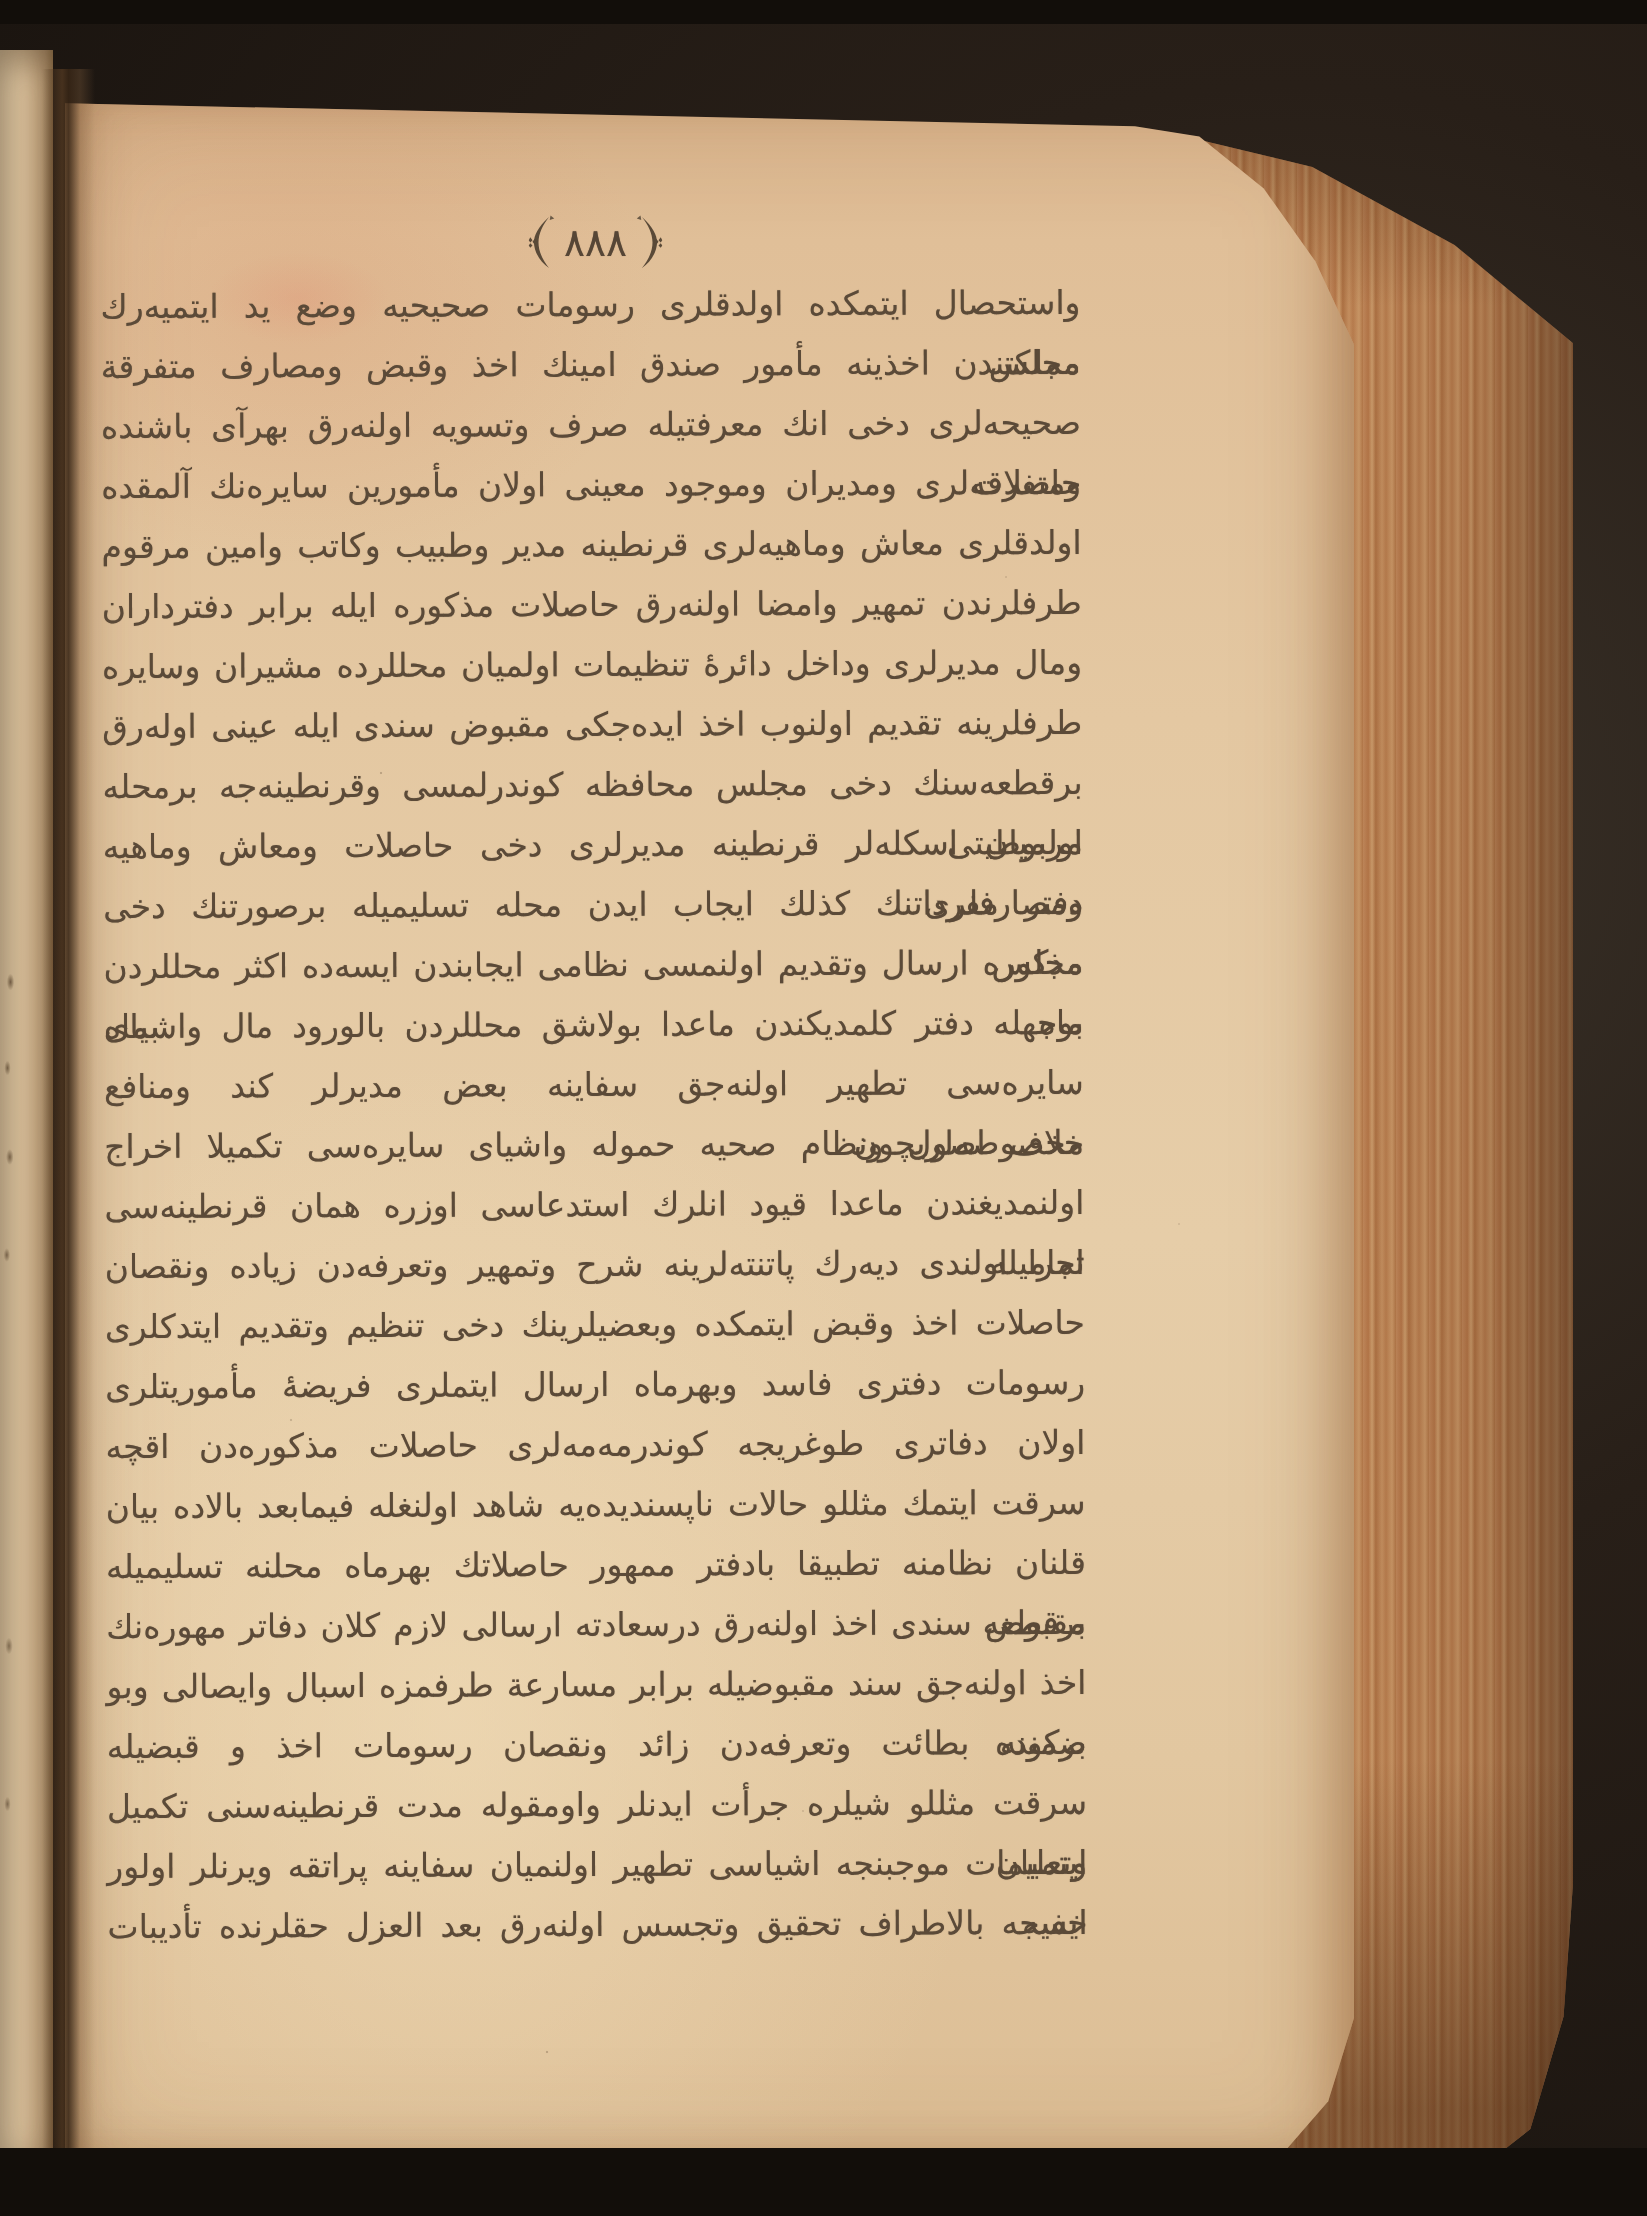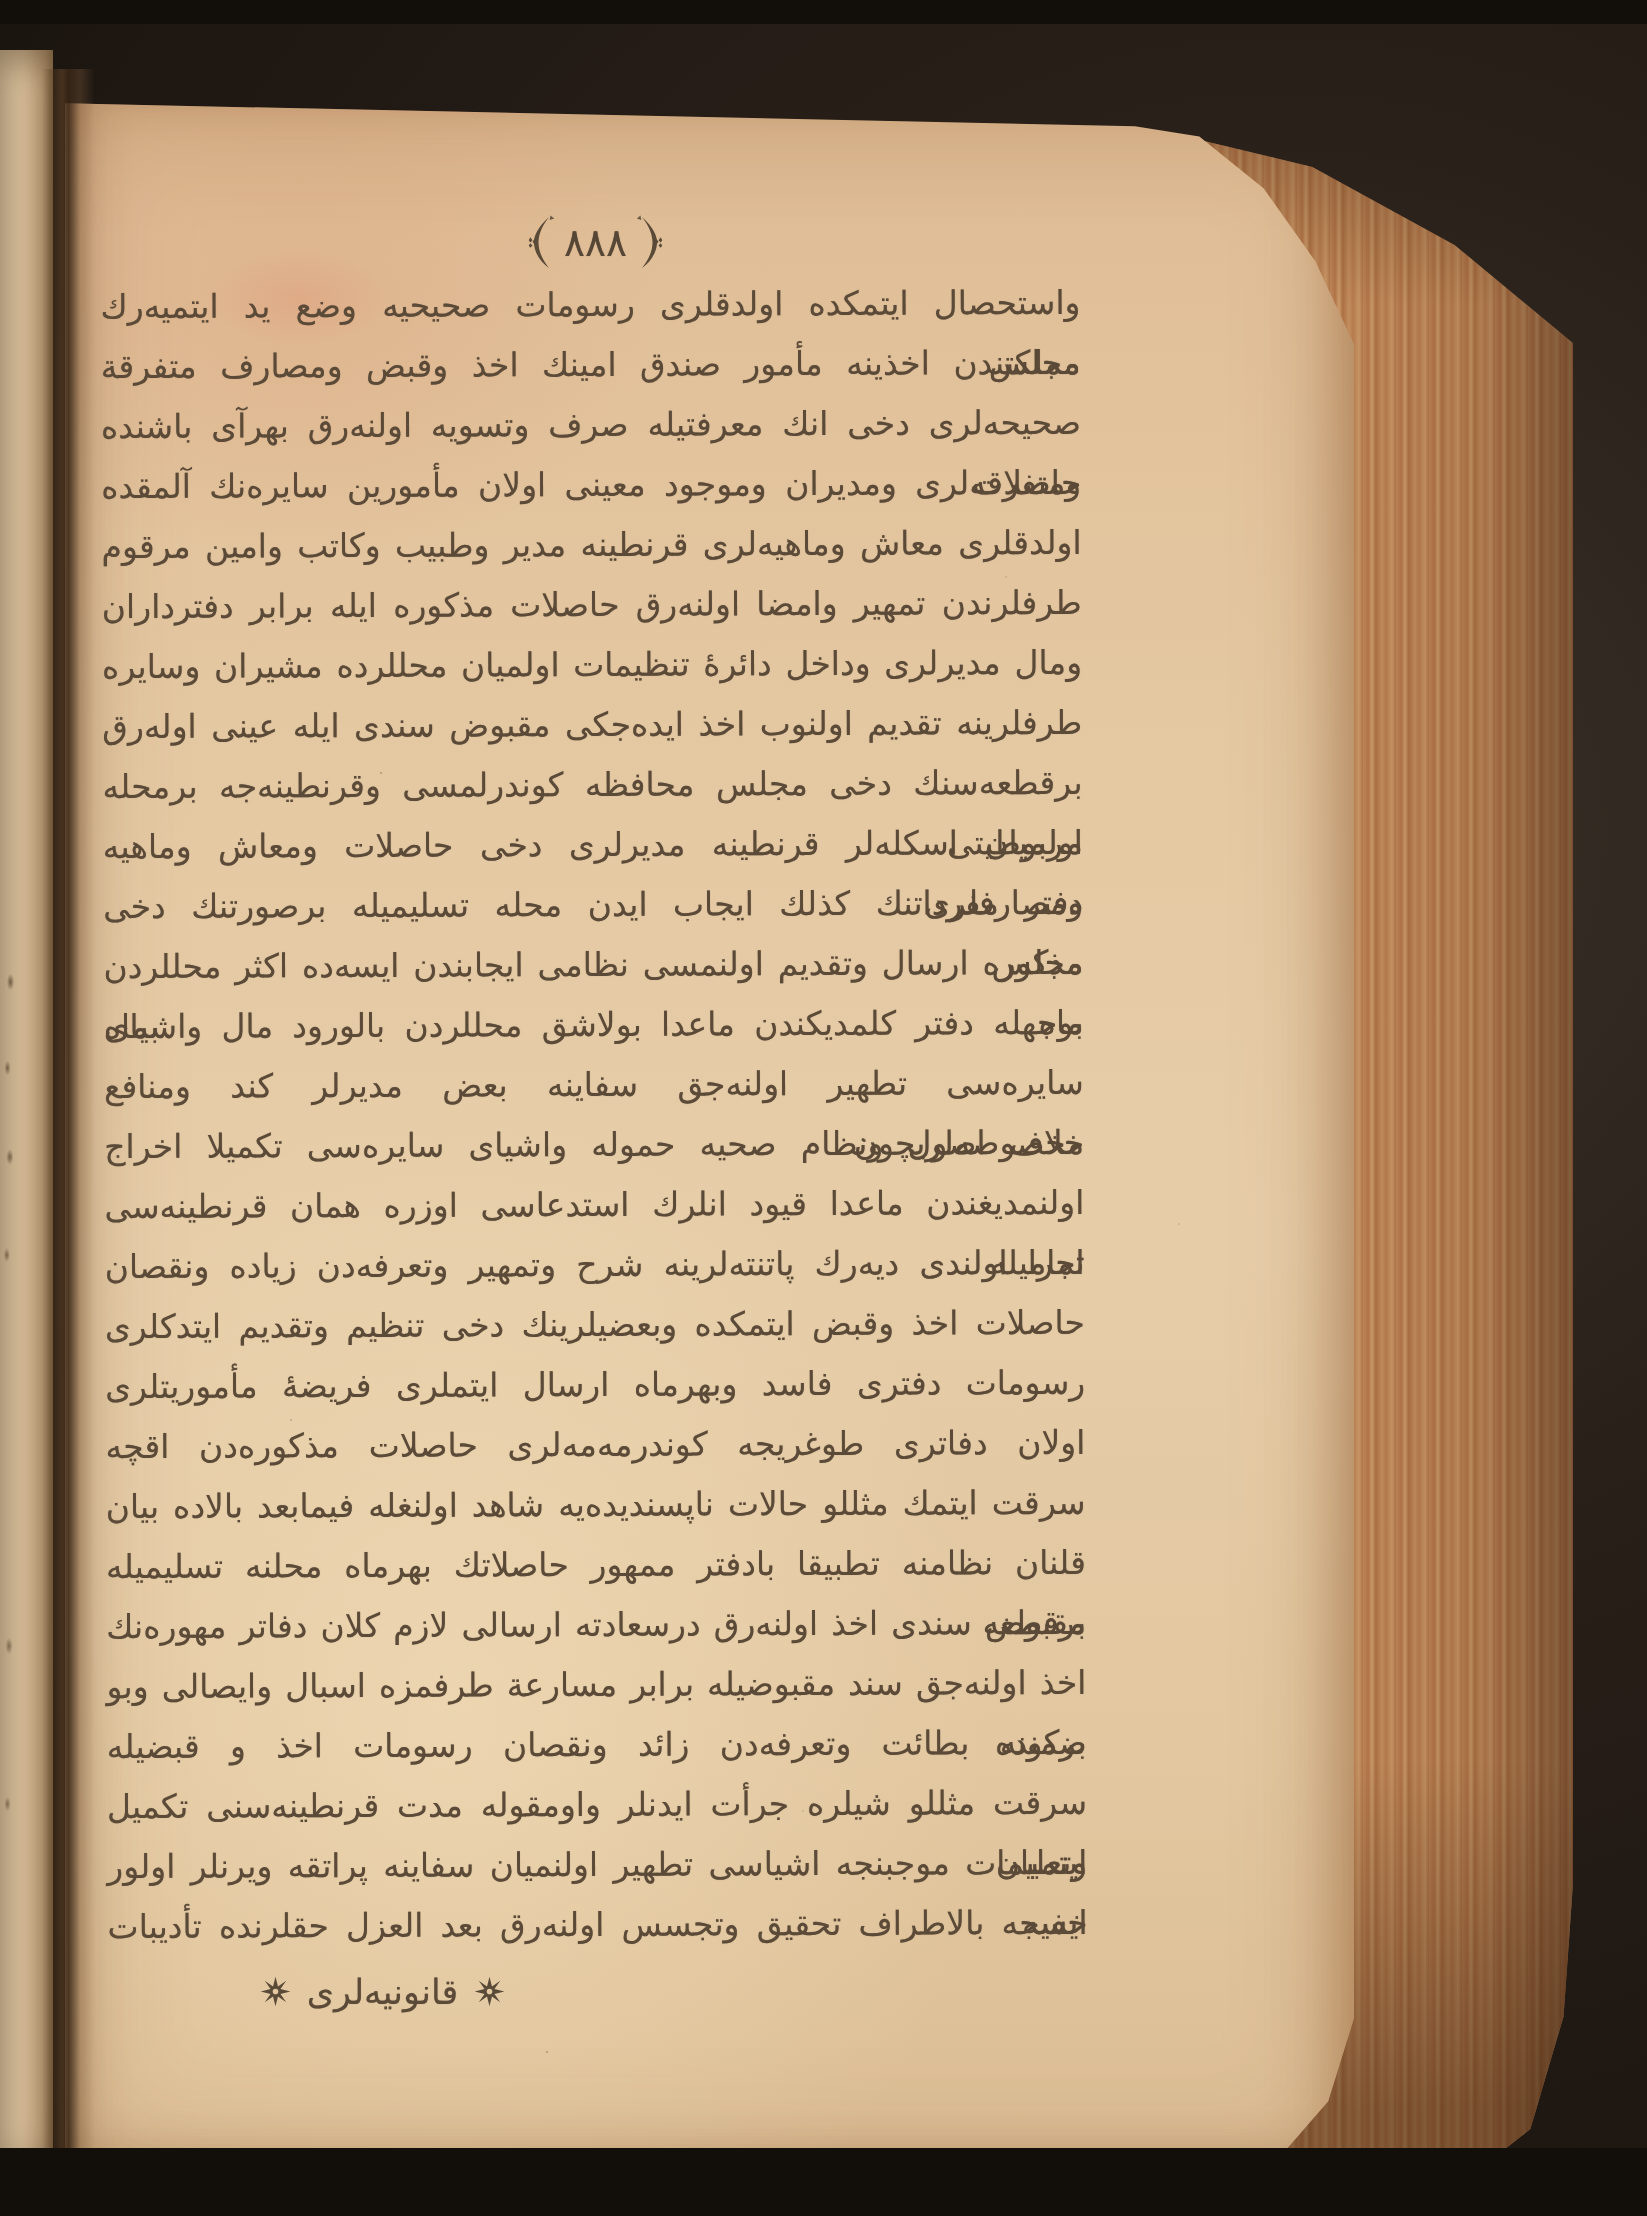--- a/index.html
+++ b/index.html
@@ -149,26 +149,15 @@
     <div class="line">سرقت ایتمك مثللو حالات ناپسندیده‌یه شاهد اولنغله فیمابعد بالاده بیان</div>
     <div class="line">قلنان نظامنه تطبیقا بادفتر ممهور حاصلاتك بهرماه محلنه تسلیمیله برقطعه</div>
     <div class="line">مقبوض سندی اخذ اولنه‌رق درسعادته ارسالی لازم کلان دفاتر مهوره‌نك</div>
     <div class="line">اخذ اولنه‌جق سند مقبوضیله برابر مسارعة طرفمزه اسبال وایصالی وبو ضمنده</div>
     <div class="line">برکونه بطائت وتعرفه‌دن زائد ونقصان رسومات اخذ و قبضیله</div>
     <div class="line">سرقت مثللو شیلره جرأت ایدنلر واومقوله مدت قرنطینه‌سنی تکمیل ایتمیان</div>
     <div class="line">وتعلیمات موجبنجه اشیاسی تطهیر اولنمیان سفاینه پراتقه ویرنلر اولور ایسه</div>
     <div class="line">خفیجه بالاطراف تحقیق وتجسس اولنه‌رق بعد العزل حقلرنده تأدیبات</div>
   </div>
 
-  <div class="catch-row">
-    <svg class="orn" width="33" height="33" viewBox="0 0 40 40">
-      <path d="M20 2 L23 14 L33 7 L26 17 L38 20 L26 23 L33 33 L23 26 L20 38 L17 26 L7 33 L14 23 L2 20 L14 17 L7 7 L17 14 Z" fill="#5a4a38"></path>
-      <circle cx="20" cy="20" r="3.4" fill="#e4c8a2"></circle>
-    </svg>
-    <div class="catchword">قانونیه‌لری</div>
-    <svg class="orn" width="33" height="33" viewBox="0 0 40 40">
-      <path d="M20 2 L23 14 L33 7 L26 17 L38 20 L26 23 L33 33 L23 26 L20 38 L17 26 L7 33 L14 23 L2 20 L14 17 L7 7 L17 14 Z" fill="#5a4a38"></path>
-      <circle cx="20" cy="20" r="3.4" fill="#e4c8a2"></circle>
-    </svg>
-  </div>
 
 </div>
 
 
 </body></html>

